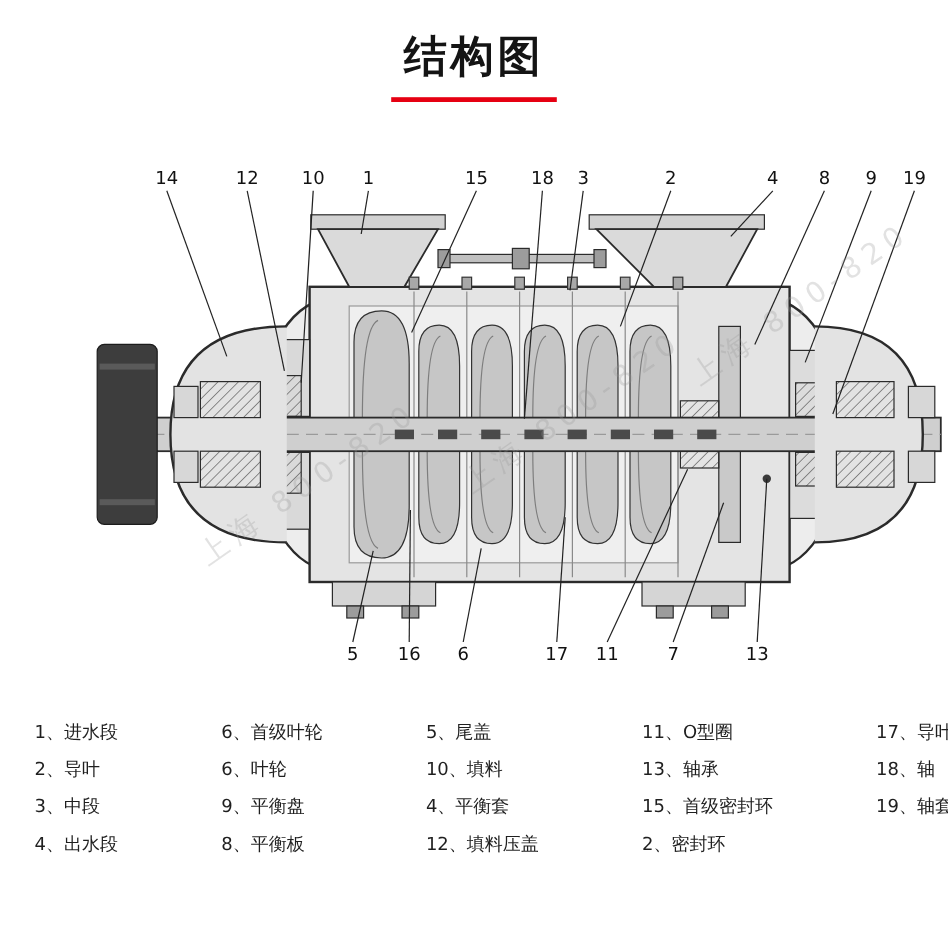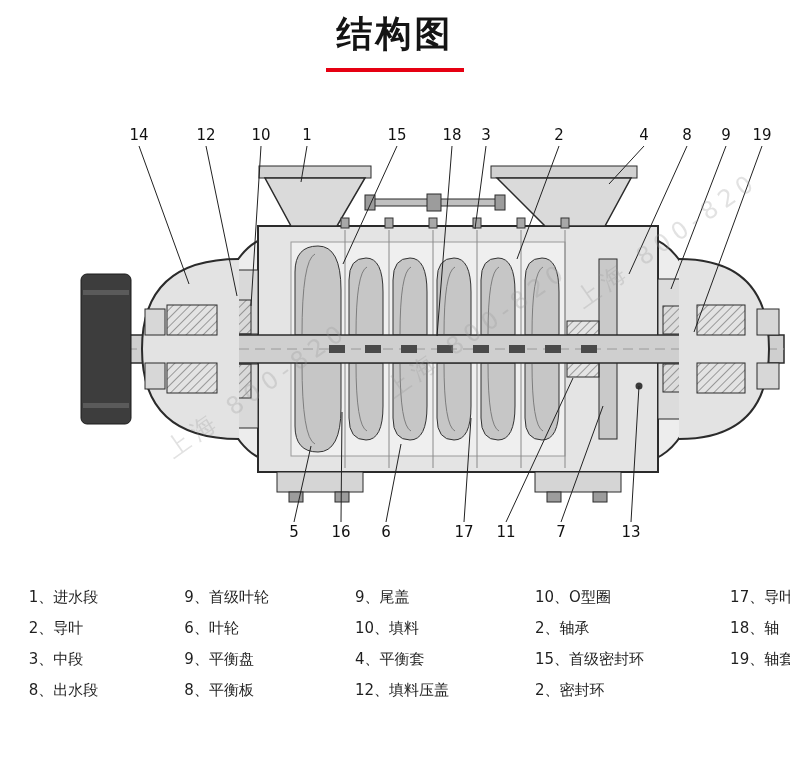--- a/index.html
+++ b/index.html
@@ -2,21 +2,21 @@
 <html><head>
 <meta charset="utf-8">
 <style>
   * { margin:0; padding:0; box-sizing:border-box; }
   html,body { background:#ffffff; }
   body {
     width:790px; height:772px; overflow:hidden;
     font-family:"DejaVu Sans","Liberation Sans",sans-serif;
   }
   .page { position:relative; width:790px; height:772px; background:#fff; }
-  .header { text-align:center; padding-top:10px; }
+  .header { text-align:center; padding-top:23px; }
   .title { font-size:36px; font-weight:bold; color:#141414; letter-spacing:3px; display:inline-block; }
   .title-underline { width:138px; height:4px; background:#e60012; margin:9px auto 0; }
   .diagram { position:relative; width:790px; height:470px; margin-top:2px;margin-left:39px; }
   .diagram svg { position:absolute; left:0; top:0; }
   .watermark {
     position:absolute; color:rgba(150,150,150,0.28);
     font-size:24px; letter-spacing:6px; white-space:nowrap;
     transform:rotate(-35deg); pointer-events:none; z-index:5;
   }
   .wm1 { left:110px; top:300px; }
@@ -267,37 +267,37 @@
     <div class="watermark wm1">上海 800-820</div>
     <div class="watermark wm2">上海 800-820</div>
     <div class="watermark wm3">上海 800-820</div>
   </div>
 
   <div class="legend">
     <div class="legend-col">
       <div class="legend-item">1、进水段</div>
       <div class="legend-item">2、导叶</div>
       <div class="legend-item">3、中段</div>
-      <div class="legend-item">8、出水段</div>
-    </div>
-    <div class="legend-col">
-      <div class="legend-item">9、首级叶轮</div>
+      <div class="legend-item">4、出水段</div>
+    </div>
+    <div class="legend-col">
+      <div class="legend-item">6、首级叶轮</div>
       <div class="legend-item">6、叶轮</div>
       <div class="legend-item">9、平衡盘</div>
       <div class="legend-item">8、平衡板</div>
     </div>
     <div class="legend-col">
-      <div class="legend-item">9、尾盖</div>
+      <div class="legend-item">5、尾盖</div>
       <div class="legend-item">10、填料</div>
       <div class="legend-item">4、平衡套</div>
       <div class="legend-item">12、填料压盖</div>
     </div>
     <div class="legend-col">
-      <div class="legend-item">10、O型圈</div>
-      <div class="legend-item">2、轴承</div>
+      <div class="legend-item">11、O型圈</div>
+      <div class="legend-item">13、轴承</div>
       <div class="legend-item">15、首级密封环</div>
       <div class="legend-item">2、密封环</div>
     </div>
     <div class="legend-col">
       <div class="legend-item">17、导叶套</div>
       <div class="legend-item">18、轴</div>
       <div class="legend-item">19、轴套</div>
     </div>
   </div>
 

